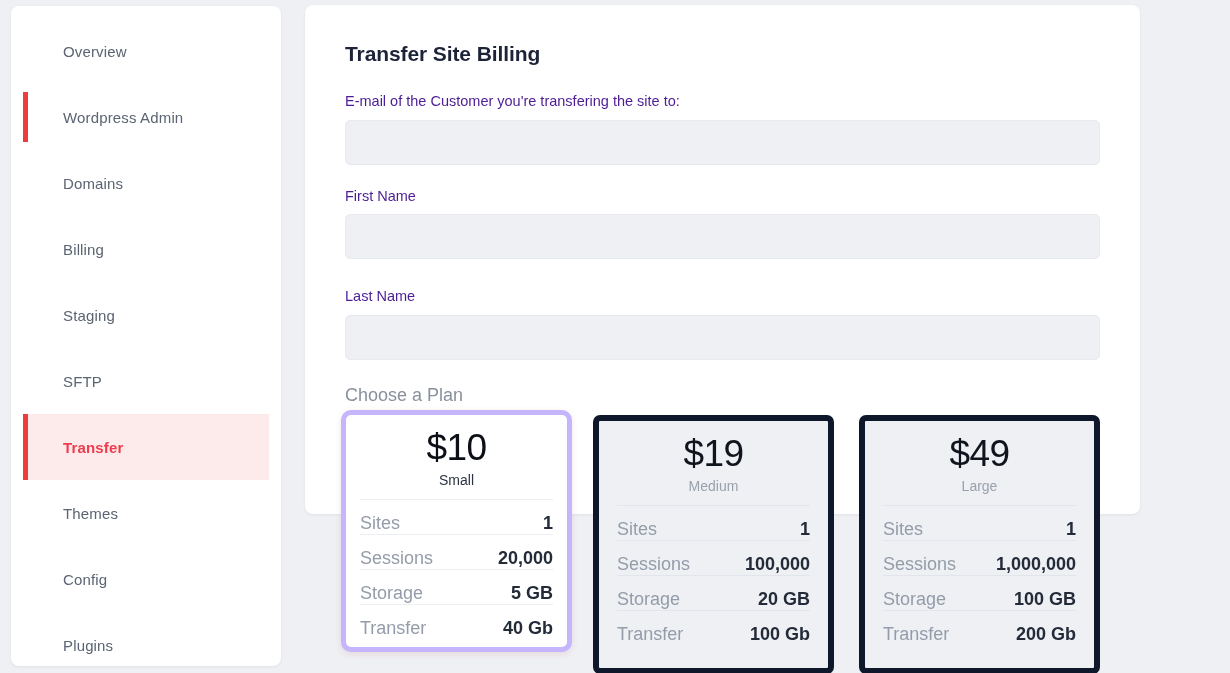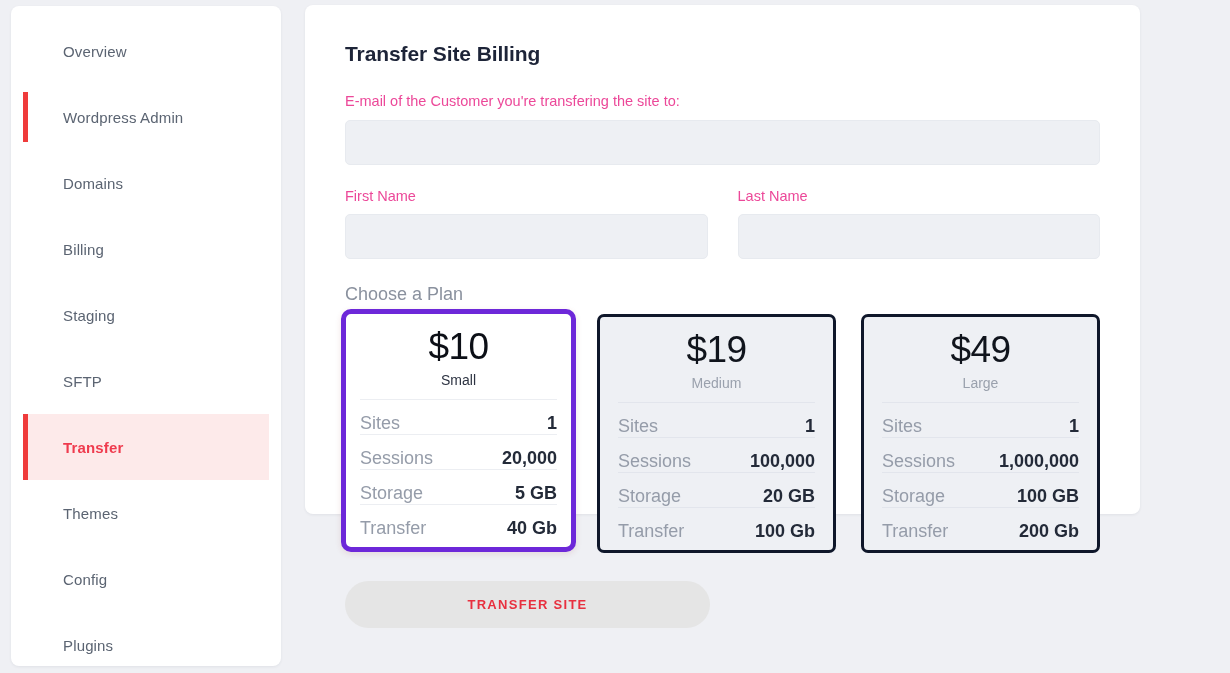--- a/index.html
+++ b/index.html
@@ -87,21 +87,21 @@
     font-size: 21px;
     font-weight: 700;
     color: #1d2438;
     margin: 0 0 30px 0;
     letter-spacing: -0.1px;
     line-height: 1;
   }
 
   .field-label {
     font-size: 14.5px;
-    color: #ec4899;
+    color: #4c1d95;
     font-weight: 400;
     margin-bottom: 11px;
     line-height: 1;
   }
 
   .text-input {
     display: block;
     width: 100%;
     height: 45px;
     background: #eef0f4;
@@ -111,48 +111,49 @@
     font-size: 14.5px;
     color: #3a4150;
     padding: 0 14px;
     font-family: "Liberation Sans", sans-serif;
   }
 
   .row-two {
     display: flex;
     gap: 30px;
     margin-top: 24px;
+    flex-direction: column;
   }
   .row-two .col { flex: 1 1 0; }
 
   .choose-label {
     font-size: 18px;
     color: #8a919e;
     margin-top: 26px;
     margin-bottom: 11px;
     line-height: 1;
   }
 
   
   .plans {
     display: flex;
     gap: 25px;
     align-items: flex-start;
   }
   .plan {
     flex: 1 1 0;
     background: #eef0f4;
-    border: 3px solid #0f172a;
+    border: 6px solid #0f172a;
     border-radius: 7px;
-    padding: 14px 18px 8px 18px;
+    padding: 14px 18px 23px 18px;
     cursor: pointer;
   }
   .plan.selected {
     background: #ffffff;
-    border: 5px solid #6d28d9;
+    border: 5px solid #c4b5fd;
     border-radius: 10px;
     padding: 14px 14px 8px 14px;
     box-shadow: 0 2px 6px rgba(150,40,50,0.12);
     margin: -5px -4px -5px -4px;
   }
   .plan-price {
     text-align: center;
     font-size: 37px;
     font-weight: 400;
     color: #10141c;

